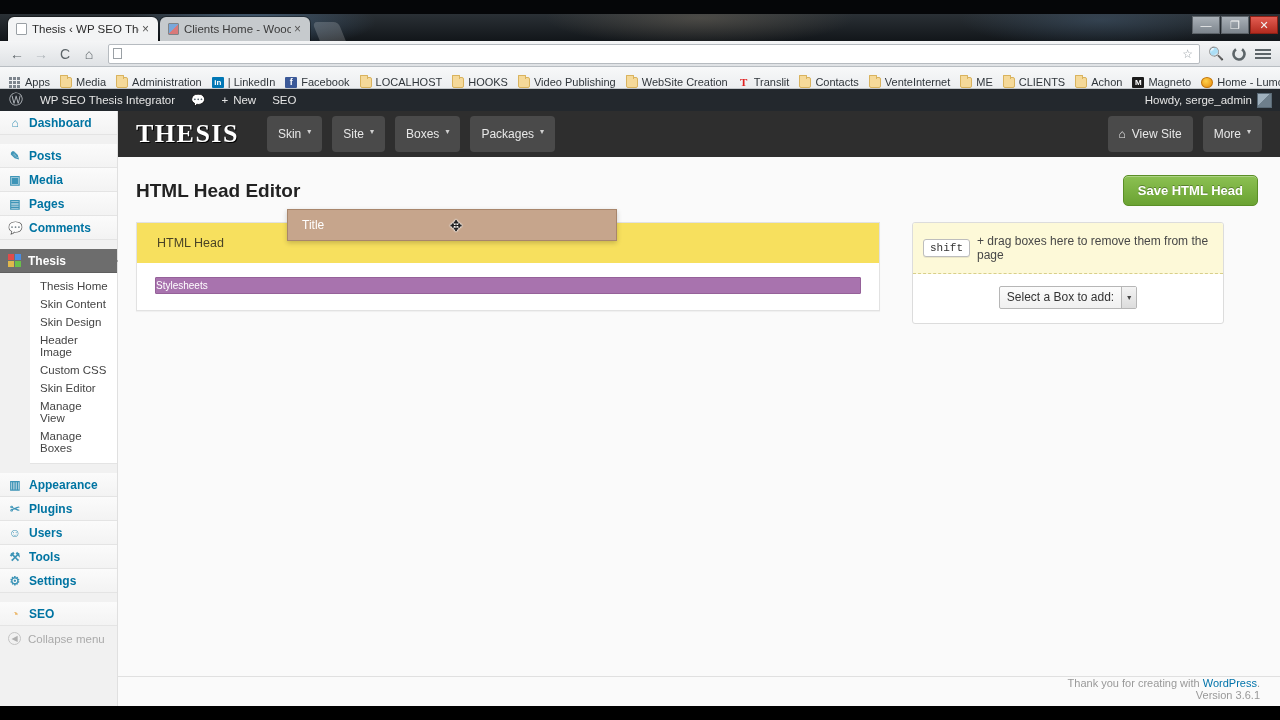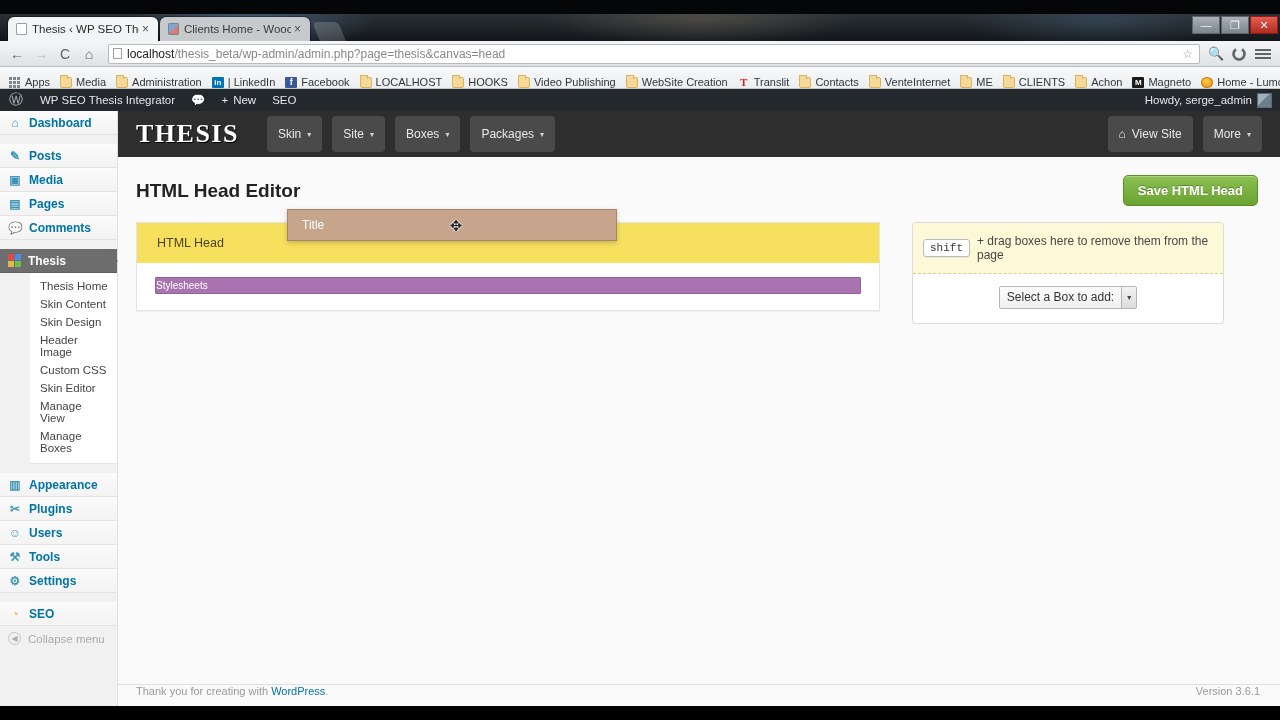--- a/index.html
+++ b/index.html
@@ -222,21 +222,21 @@
   }
   #thesis-logo {
     color: #fff; font-family: "Liberation Serif", serif;
     font-size: 26px; font-weight: bold; letter-spacing: 1.5px;
     margin-right: 18px;
     text-shadow: 1px 1px 0 #000;
   }
   .th-btn {
     background: #4a4a4a; color: #e8e8e8;
     border-radius: 4px; padding: 11px 11px;
-    font-size: 12px; display: flex; align-items: center; gap: 6px;
+    font-size: 12px; display: flex; gap: 6px;
     border: none;
     font-family: "Liberation Sans", sans-serif;
   }
   .th-btn .caret { font-size: 8px; opacity: .85; }
   .th-spacer { flex: 1 1 auto; }
 
   #thesis-body { padding: 18px 22px 0 18px; position: relative; height: calc(100% - 46px); }
   .page-head { display: flex; align-items: center; }
   #page-title { font-size: 19px; font-weight: bold; color: #222; }
   #save-btn {
@@ -321,25 +321,25 @@
   .select-box .sel-label { padding: 3px 7px 4px; }
   .select-box .sel-arrow {
     width: 15px; border-left: 1px solid #b6b6b6;
     background: linear-gradient(to bottom,#f3f3f3,#dcdcdc);
     display: flex; align-items: center; justify-content: center;
     font-size: 7px; color: #444;
   }
 
   
   #wpfooter {
-    position: absolute; left: 118px; right: 0; bottom: 0; height: 22px;
+    position: absolute; left: 118px; right: 0; bottom: 0; height: 30px;
     border-top: 1px solid #e0e0e0; background: #fafafa;
-    display: flex; align-items: flex-start;
+    display: flex; align-items: flex-end;
     padding: 0 20px 0 18px;
-    font-size: 11px; color: #999;
+    font-size: 11px; color: #999; flex-direction: column;
   }
   #wpfooter a { color: #0073aa; text-decoration: none; }
   #wpfooter .ver { margin-left: auto; }
 </style>
 </head>
 <body>
 
 <div id="desktop-top"></div>
 
 <div id="browser">
@@ -365,21 +365,20 @@
   </div>
 
   <div class="navbar">
     <div class="navicon">←</div>
     <div class="navicon dim">→</div>
     <div class="navicon">C</div>
     <div class="navicon">⌂</div>
 
     <div class="omnibox">
       <span class="pageicon"></span>
-      <span class="url"><span>localhost</span><span class="dim">/thesis_beta/wp-admin/admin.php?page=thesis&amp;canvas=head</span></span>
       <span class="omni-star">☆</span>
     </div>
 
     <div class="nav-right">
       <div class="badge-icon">🔍</div>
       <div class="badge-icon">
         <svg width="14" height="14" viewBox="0 0 14 14" aria-hidden="true">
           <circle cx="7" cy="7" r="5.5" fill="none" stroke="#5d6569" stroke-width="2.6" stroke-dasharray="26 6" transform="rotate(-40 7 7)"></circle>
         </svg>
       </div>

